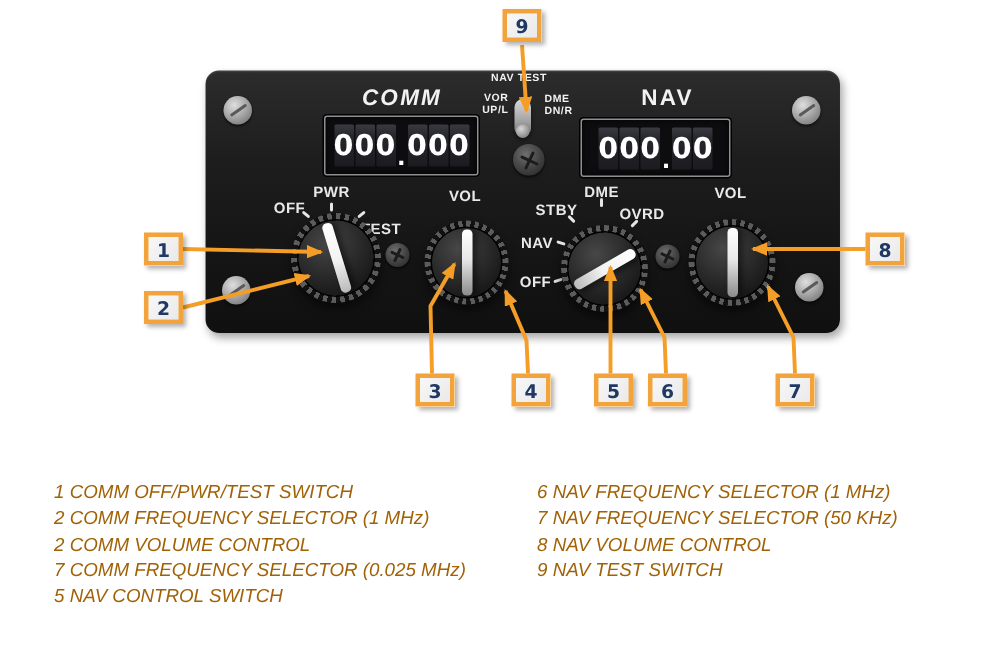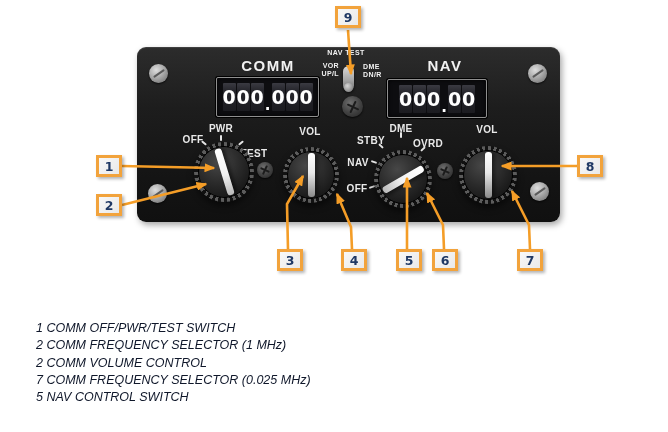--- a/index.html
+++ b/index.html
@@ -85,21 +85,21 @@
     display:flex;align-items:center;justify-content:center;
     font-family:"DejaVu Sans",sans-serif;font-weight:bold;font-size:12.5px;color:#1F3864;
   }
   .lines{position:absolute;left:0;top:0;width:668px;height:432px;pointer-events:none;}
   
   .caption{
     position:absolute;left:18px;right:0;top:288px;text-align:center;
     font-style:italic;font-weight:bold;font-size:13.5px;color:#141414;
   }
   .legend-col{
-    position:absolute;font-style:italic;font-size:12.5px;line-height:17.3px;color:#0f172a;
+    position:absolute;font-style:italic;font-size:12.5px;line-height:17.3px;color:#a16207;
     white-space:nowrap;
   }
   .legend-left{left:36px;top:320px;}
   .legend-right{left:358px;top:320px;}
 </style>
 </head>
 <body>
 
 <div class="canvas">
 
@@ -111,21 +111,21 @@
     <div class="screw-corner" style="left:11px;top:137px;">
         <div class="slot"></div>
       </div>
     <div class="screw-corner" style="left:391px;top:17px;">
         <div class="slot"></div>
       </div>
     <div class="screw-corner" style="left:393px;top:135px;">
         <div class="slot"></div>
       </div>
 
-    <div class="panel-label lbl-big" style="left:91px;top:10px;width:80px;">COMM</div>
+    <div class="panel-label lbl-big" style="left:91px;top:10px;width:80px;font-style:italic;">COMM</div>
     <div class="panel-label lbl-big" style="left:268px;top:10px;width:80px;">NAV</div>
 
     <div class="panel-label lbl-tiny" style="left:179px;top:2px;width:60px;">NAV TEST</div>
     <div class="panel-label lbl-tiny" style="left:169px;top:15px;width:33px;text-align:right;">
       <div>VOR</div>
         <div>UP/L</div>
     </div>
     <div class="panel-label lbl-tiny" style="left:226px;top:16px;width:33px;text-align:left;">
       <div>DME</div>
         <div>DN/R</div>
@@ -246,14 +246,20 @@
   <div class="callout" style="left:335px;top:6px;">9</div>
 
 
   <div class="legend-col legend-left">
     <div>1 COMM OFF/PWR/TEST SWITCH</div>
     <div>2 COMM FREQUENCY SELECTOR (1 MHz)</div>
     <div>2 COMM VOLUME CONTROL</div>
     <div>7 COMM FREQUENCY SELECTOR (0.025 MHz)</div>
     <div>5 NAV CONTROL SWITCH</div>
   </div>
+  <div class="legend-col legend-right">
+    <div>6 NAV FREQUENCY SELECTOR (1 MHz)</div>
+    <div>7 NAV FREQUENCY SELECTOR (50 KHz)</div>
+    <div>8 NAV VOLUME CONTROL</div>
+    <div>9 NAV TEST SWITCH</div>
+  </div>
 
 </div>
 
 </body></html>

